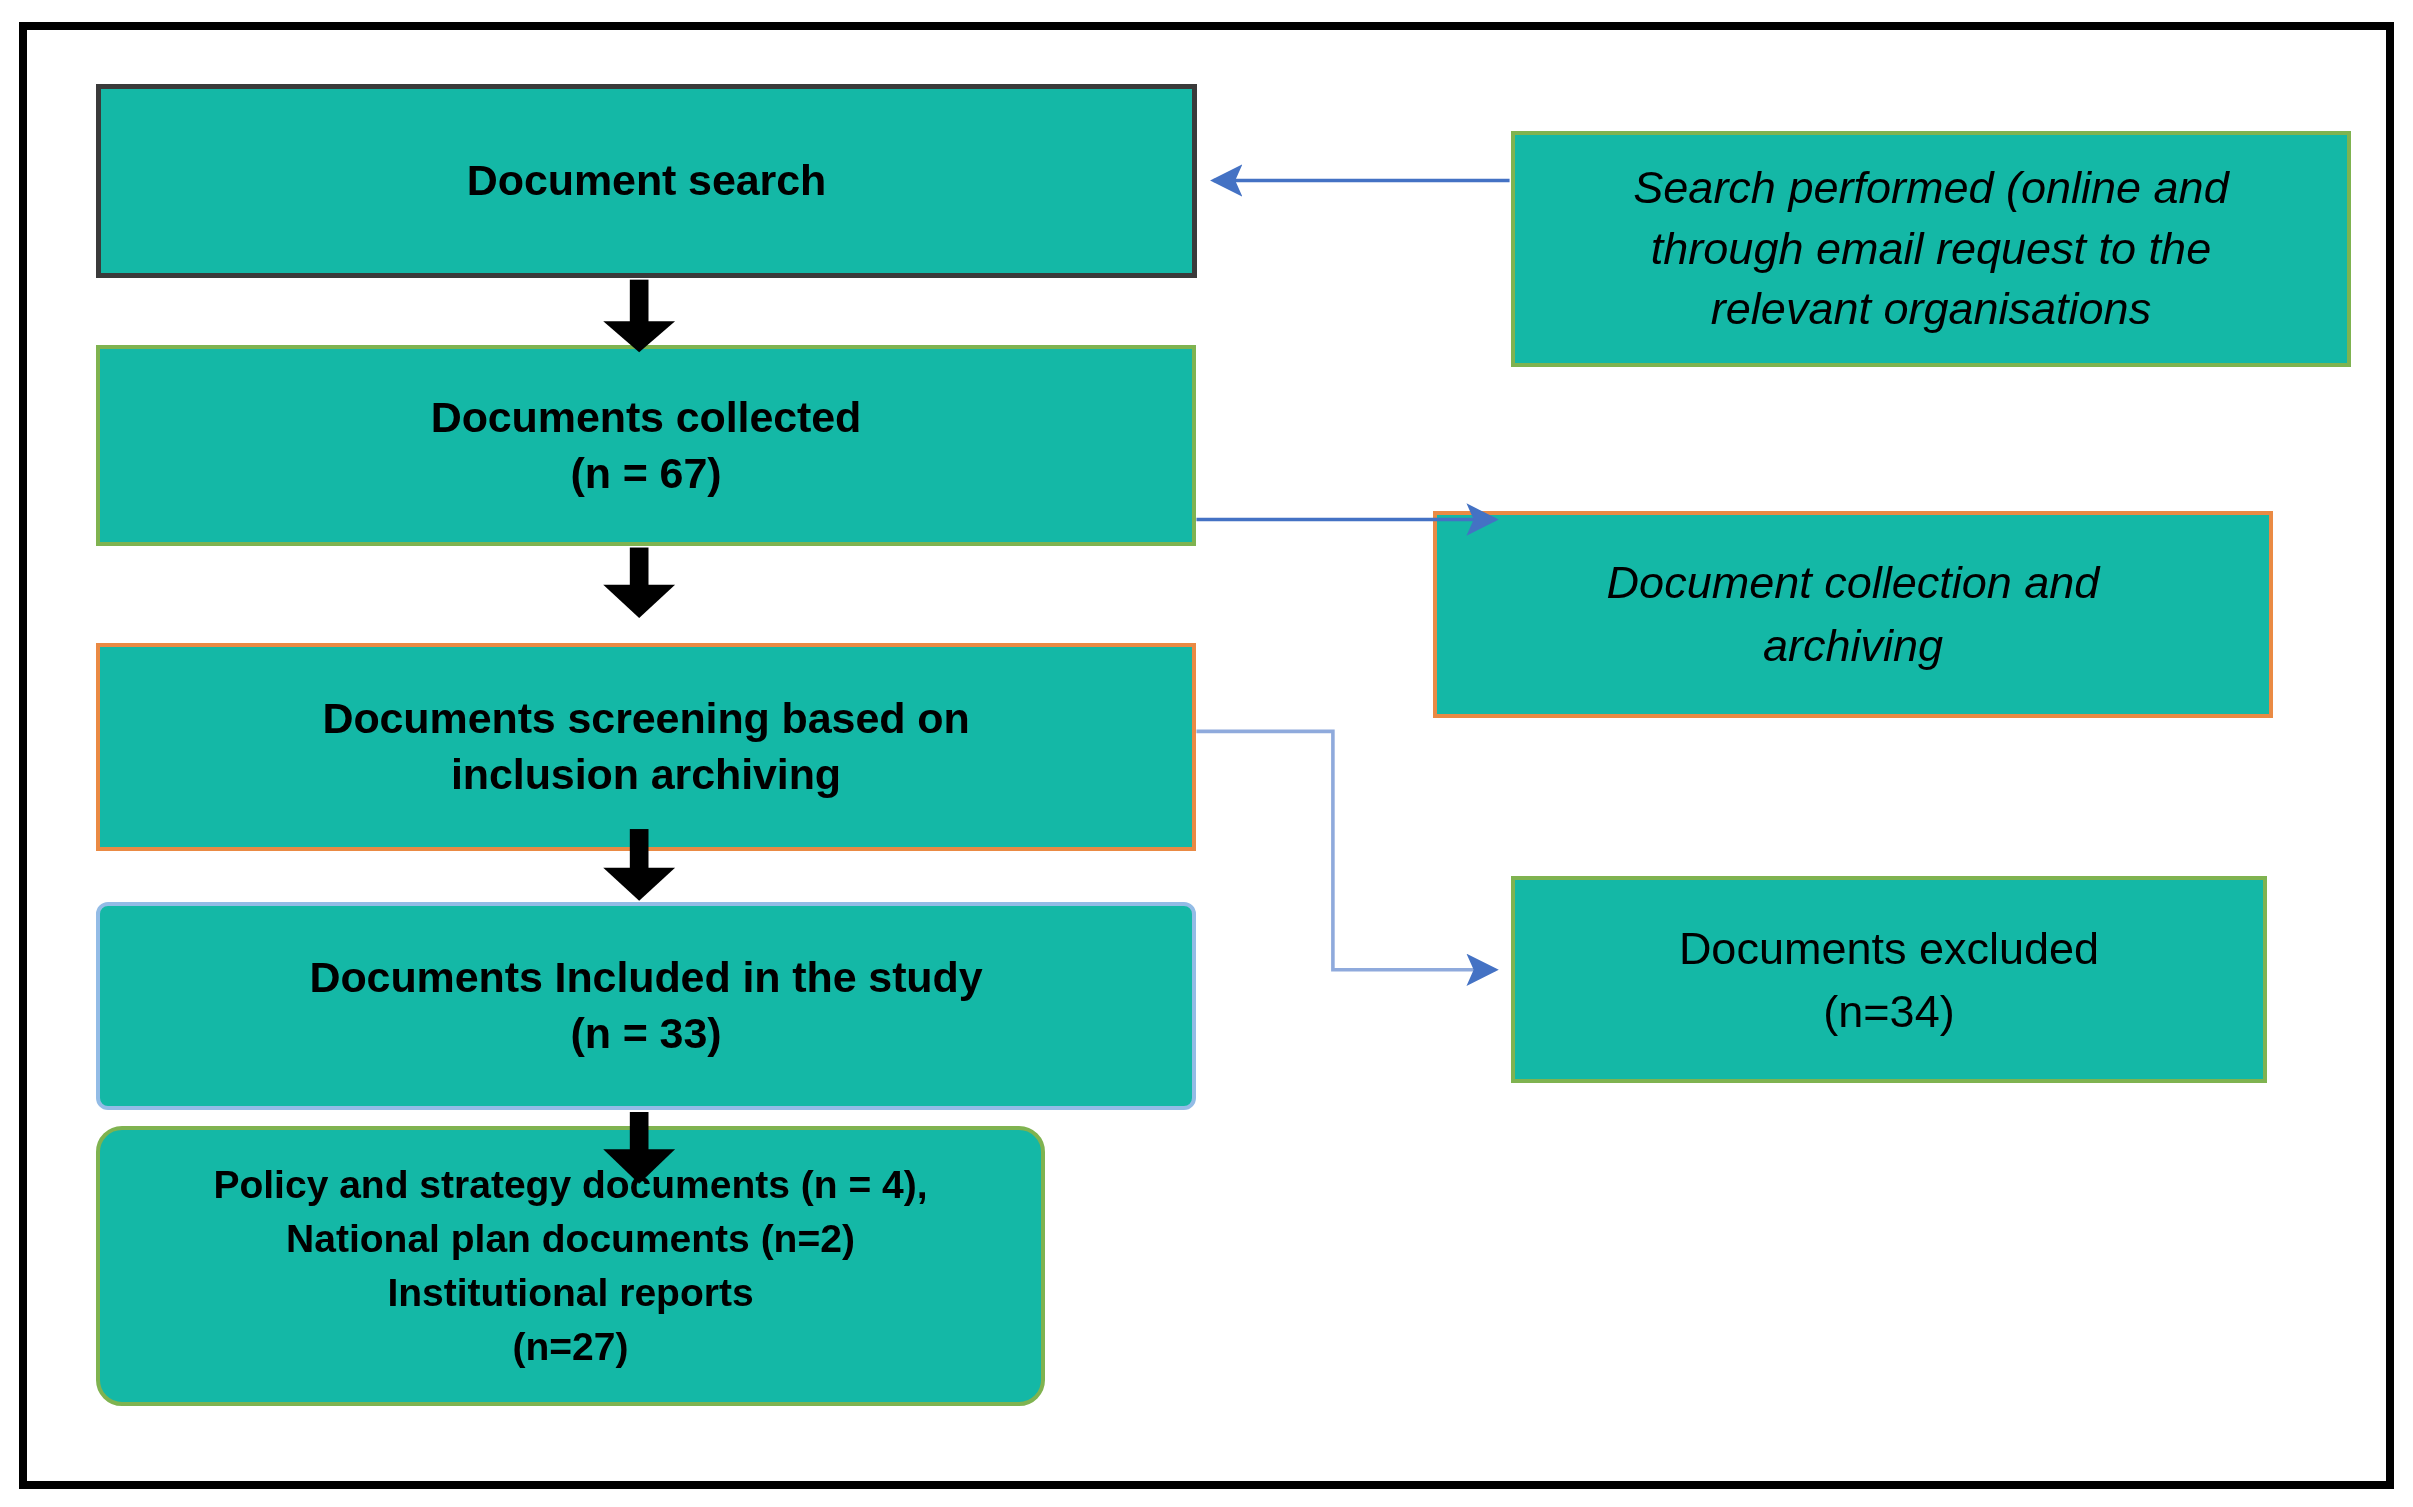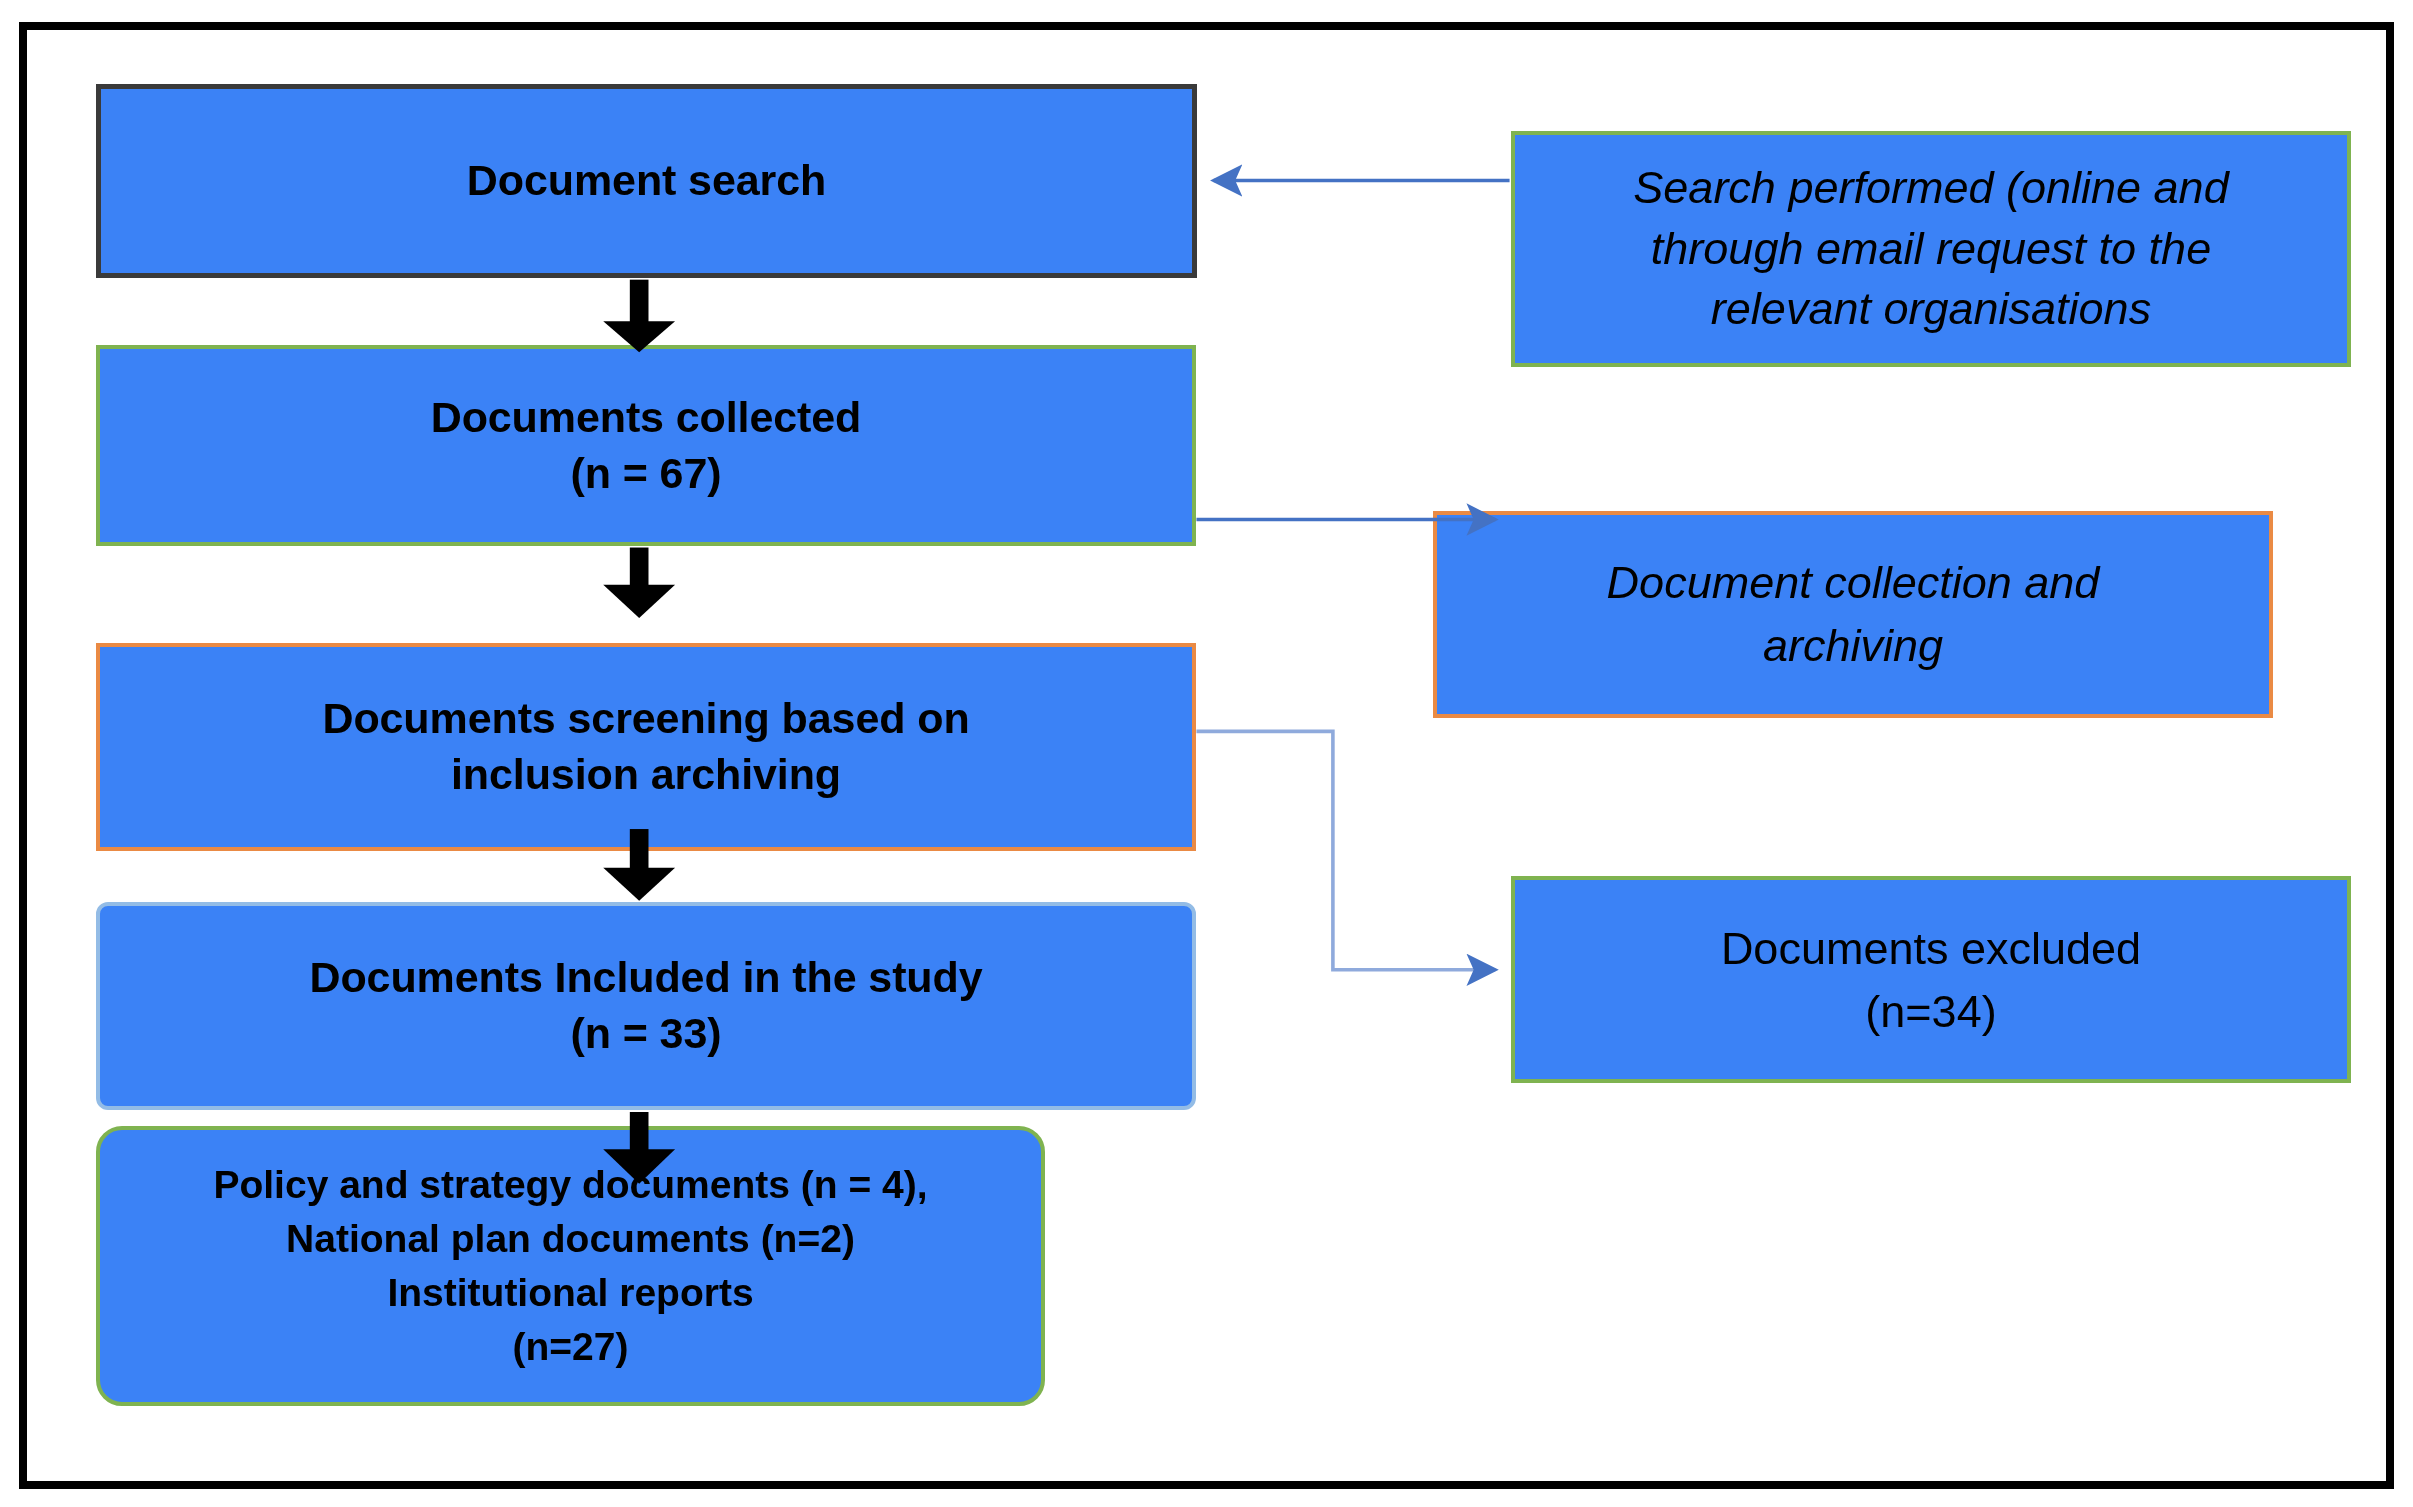--- a/index.html
+++ b/index.html
@@ -25,21 +25,21 @@
     width: 2375px;
     height: 1467px;
     border: 8px solid #000000;
     box-sizing: border-box;
     background: transparent;
   }
   
   .flow-box {
     position: absolute;
     box-sizing: border-box;
-    background: #3b82f6;
+    background: #14b8a6;
     display: flex;
     flex-direction: column;
     align-items: center;
     justify-content: center;
     text-align: center;
     color: #000000;
     line-height: 1.30;
   }
   .flow-box .line {
     display: block;
@@ -116,21 +116,21 @@
     <span class="line">Search performed (online and</span>
     <span class="line">through email request to the</span>
     <span class="line">relevant organisations</span>
   </div>
 
   <div class="flow-box b-orange t-italic" style="left:1433px; top:511px; width:840px; height:207px; line-height:1.38;">
     <span class="line">Document collection and</span>
     <span class="line">archiving</span>
   </div>
 
-  <div class="flow-box b-green t-plain" style="left:1511px; top:876px; width:840px; height:207px; line-height:1.40;">
+  <div class="flow-box b-green t-plain" style="left:1511px; top:876px; width:756px; height:207px; line-height:1.40;">
     <span class="line">Documents  excluded</span>
     <span class="line">(n=34)</span>
   </div>
 
   <svg id="connectors" viewBox="0 0 3360 2099">
     <defs>
       <marker id="blue-head" markerWidth="9" markerHeight="9" refX="8" refY="4.5" orient="auto" markerUnits="strokeWidth">
         <path d="M0,0 L9,4.5 L0,9 L2,4.5 z" fill="#4472C4"></path>
       </marker>
       <marker id="blue-head-left" markerWidth="9" markerHeight="9" refX="8" refY="4.5" orient="auto" markerUnits="strokeWidth">

